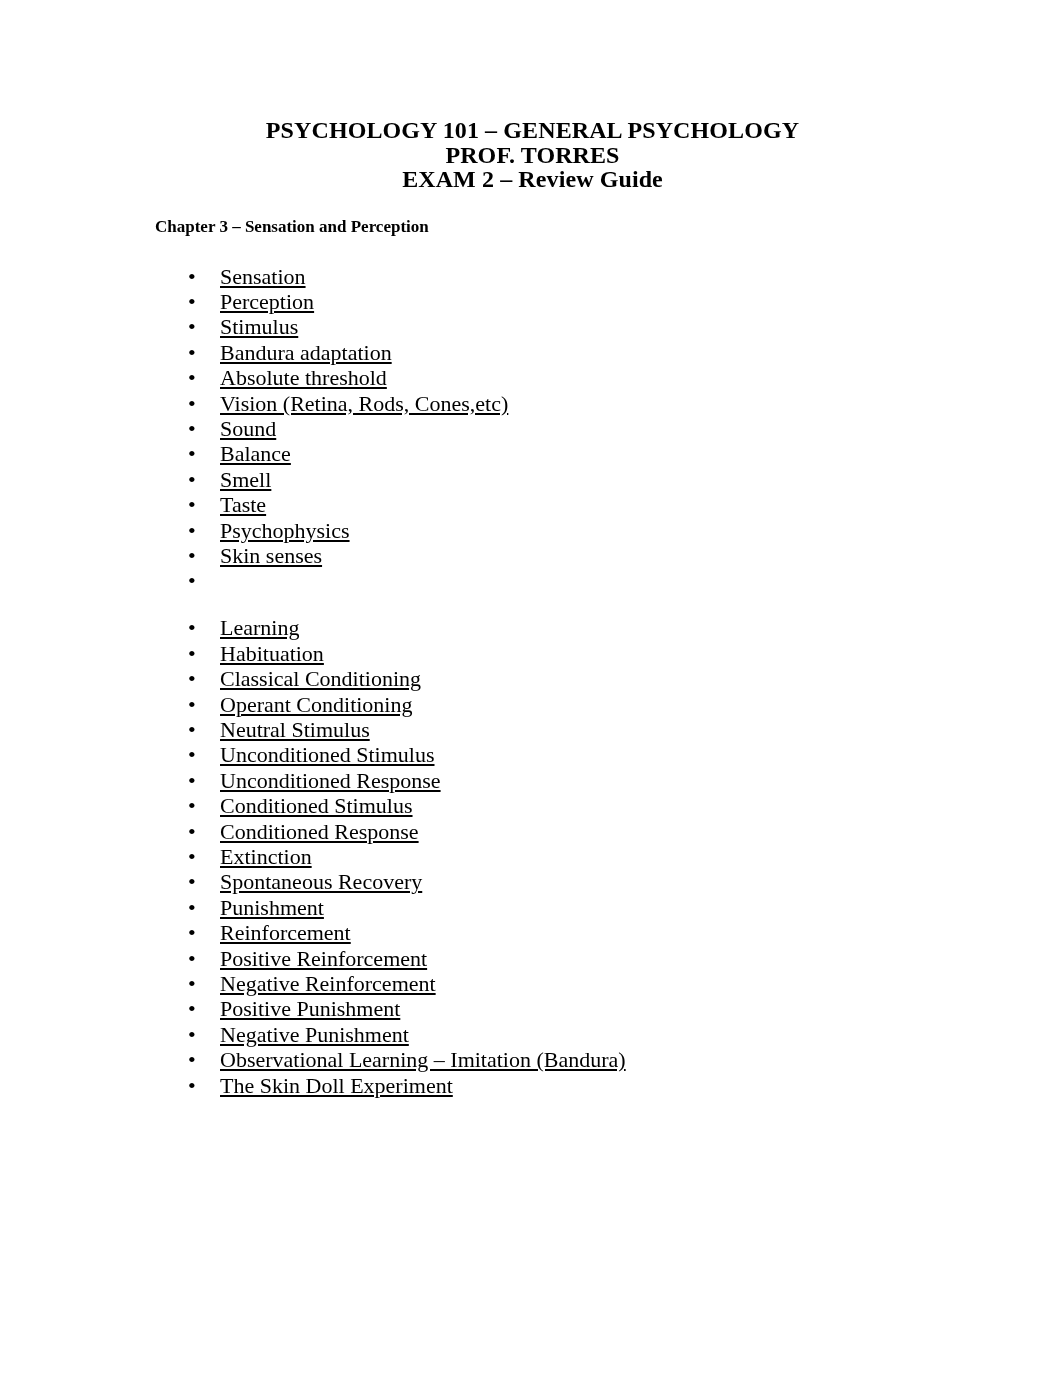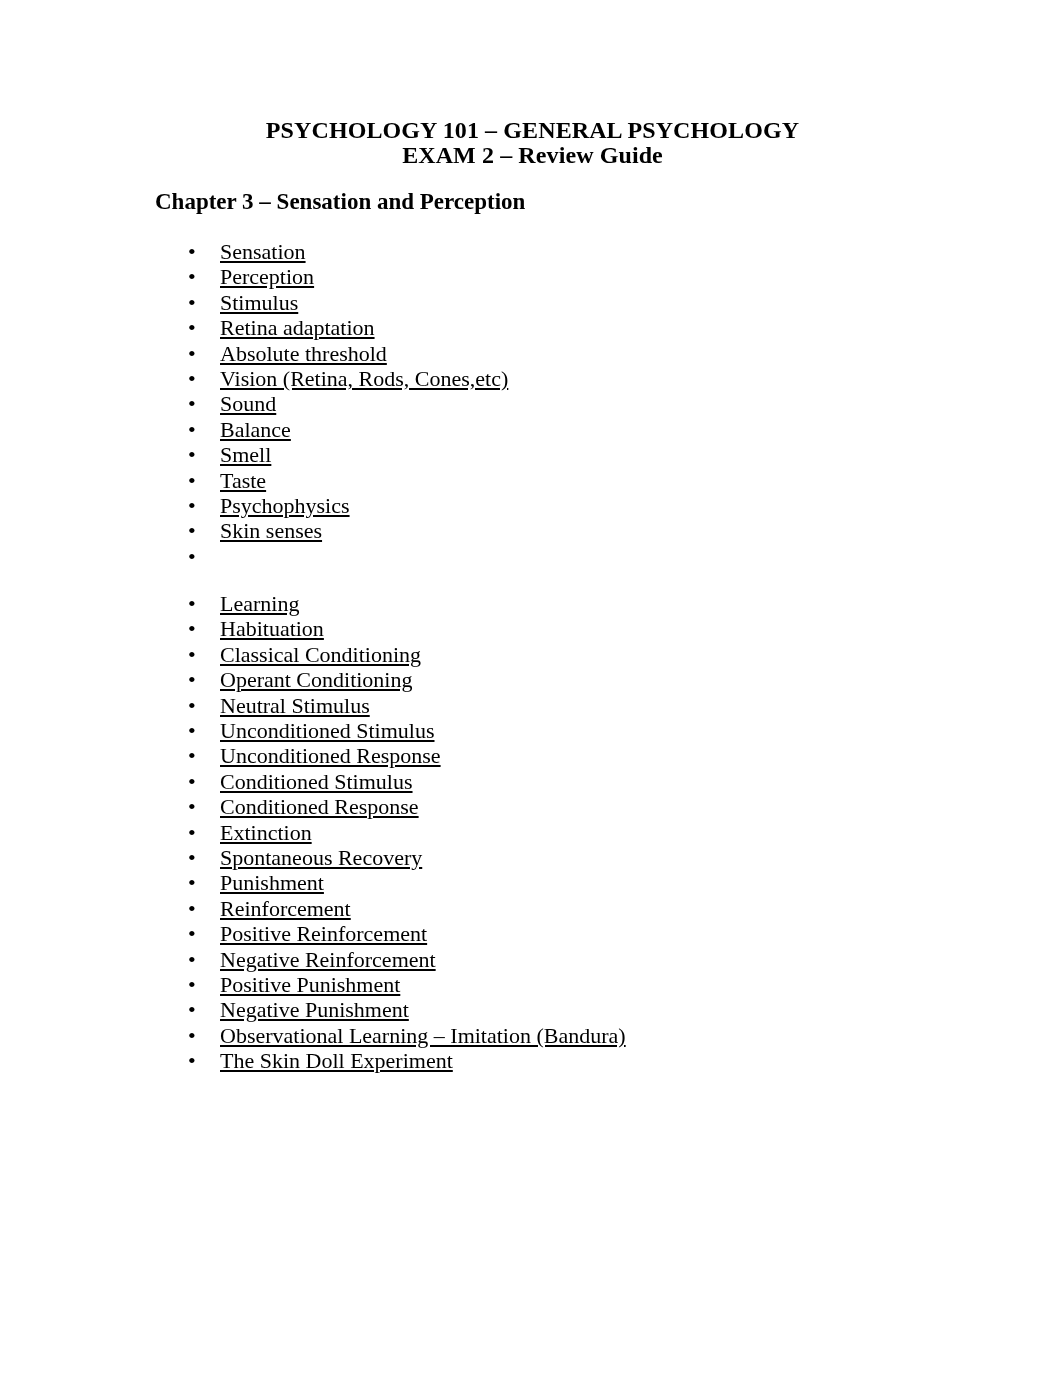--- a/index.html
+++ b/index.html
@@ -41,21 +41,21 @@
     display: block;
     white-space: pre-wrap;
   }
 
   
   .section {
     margin-top: 0;
   }
   .section-heading {
     font-weight: bold;
-    font-size: 23px;
+    font-size: 17px;
     line-height: 26px;
     text-align: left;
     white-space: pre-wrap;
   }
   .section-gap-before-heading {
     height: 22px;
   }
   .spacer-after-heading {
     height: 24px;
   }
@@ -93,34 +93,35 @@
   }
 </style>
 </head>
 <body style="background: rgb(255, 255, 255); color: rgb(0, 0, 0);">
 
 <div class="page">
   <div class="content">
 
     <div class="title-block">
       <span class="title-line">PSYCHOLOGY 101 – GENERAL PSYCHOLOGY</span>
+      <span class="title-line">PROF. TORRES</span>
       <span class="title-line">EXAM 2 – Review Guide</span>
     </div>
 
     <div class="section-gap-before-heading"></div>
 
     <div class="sections-container">
         <div class="section">
           <div class="section-heading">Chapter 3 – Sensation and Perception</div>
           <div class="spacer-after-heading"></div>
           <ul class="bullet-list">
             <li><span class="bullet-glyph">•</span><span class="item-text">Sensation</span></li>
             <li><span class="bullet-glyph">•</span><span class="item-text">Perception</span></li>
             <li><span class="bullet-glyph">•</span><span class="item-text">Stimulus</span></li>
-            <li><span class="bullet-glyph">•</span><span class="item-text">Retina adaptation</span></li>
+            <li><span class="bullet-glyph">•</span><span class="item-text">Bandura adaptation</span></li>
             <li><span class="bullet-glyph">•</span><span class="item-text">Absolute threshold</span></li>
             <li><span class="bullet-glyph">•</span><span class="item-text">Vision (Retina, Rods, Cones,etc)</span></li>
             <li><span class="bullet-glyph">•</span><span class="item-text">Sound</span></li>
             <li><span class="bullet-glyph">•</span><span class="item-text">Balance</span></li>
             <li><span class="bullet-glyph">•</span><span class="item-text">Smell</span></li>
             <li><span class="bullet-glyph">•</span><span class="item-text">Taste</span></li>
             <li><span class="bullet-glyph">•</span><span class="item-text">Psychophysics</span></li>
             <li><span class="bullet-glyph">•</span><span class="item-text">Skin senses</span></li>
             <li><span class="bullet-glyph">•</span></li>
           </ul>

